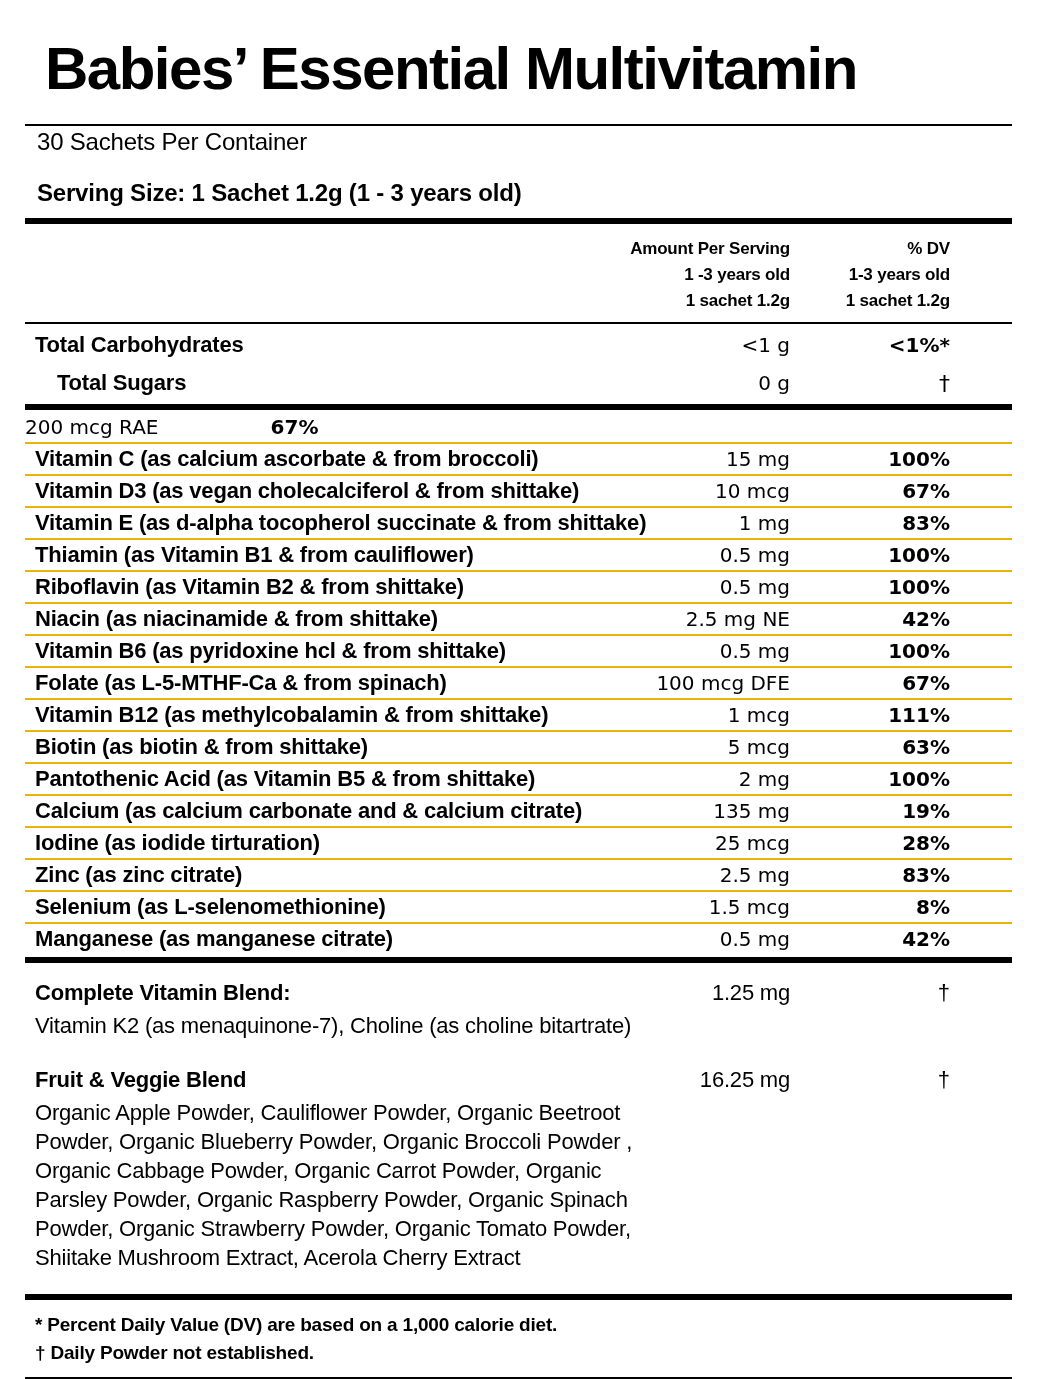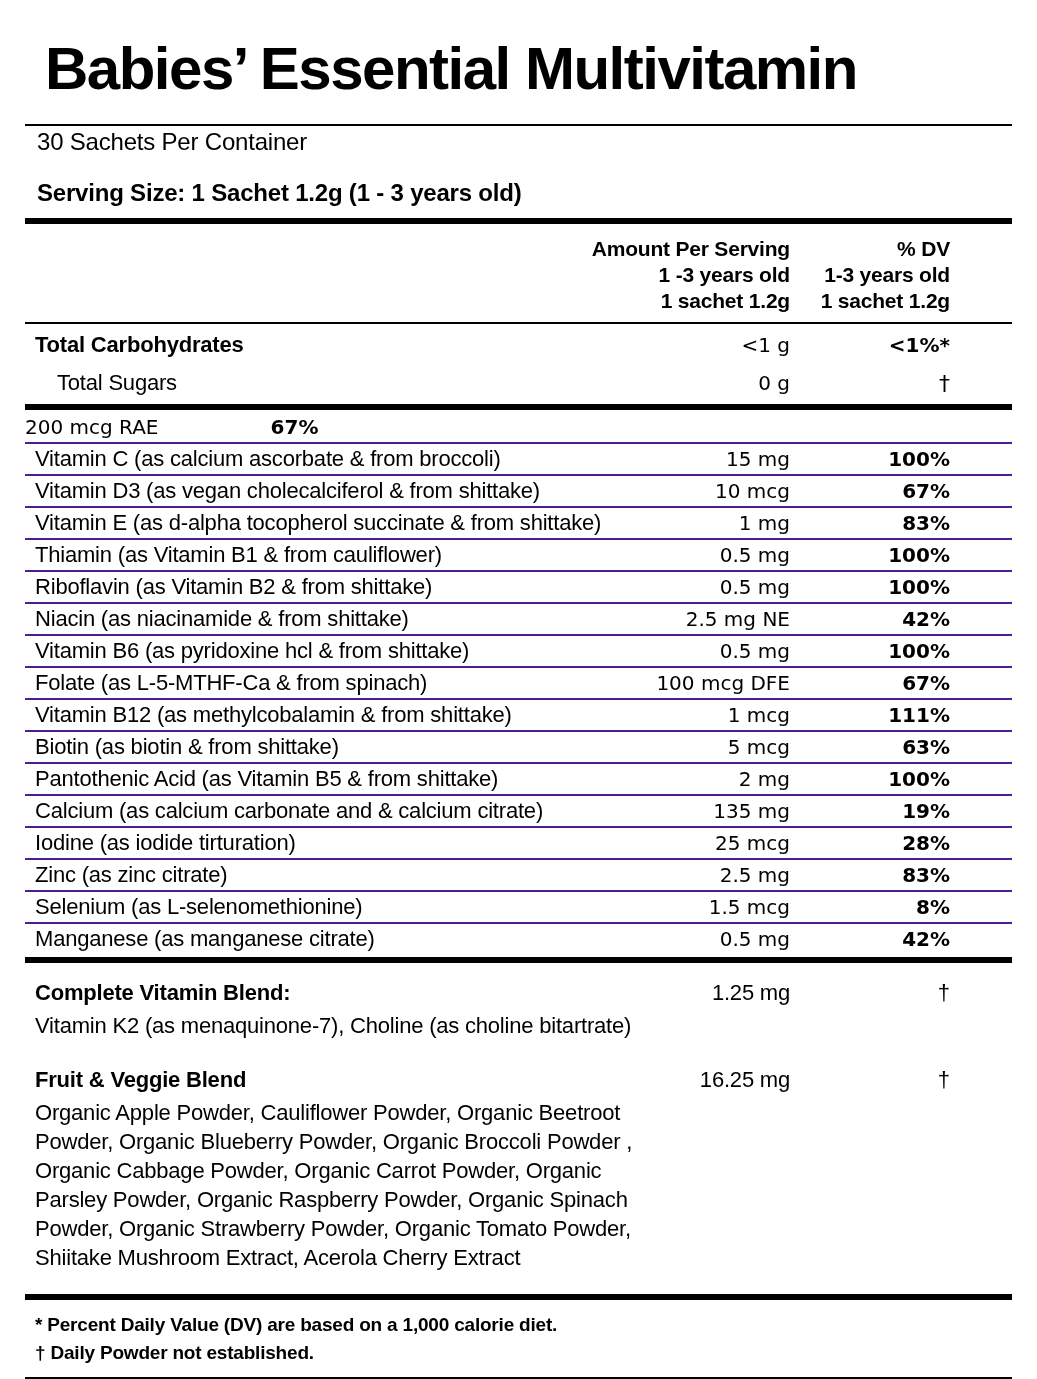--- a/index.html
+++ b/index.html
@@ -16,45 +16,45 @@
   h1.title{
     margin:12px;padding:24px 0 10px 8px;
     font-size:60px;font-weight:700;letter-spacing:-1.5px;
     white-space:nowrap;line-height:1.1;
   }
   .sub{font-size:24px;line-height:31px;padding-left:12px;letter-spacing:-0.2px;}
   .sub:first-of-type{padding-top:9px;}
   .sub.bold{font-weight:700;padding-bottom:10px;margin-top:20px;}
 
   .row{display:flex;align-items:center;}
-  .row .label{flex:1;padding-left:10px;font-size:22px;letter-spacing:-0.2px;white-space:nowrap;}
+  .row .label{flex:1;padding-left:10px;font-size:22px;letter-spacing:-0.2px;white-space:nowrap;font-weight:bold;}
   .row .amount{
     text-align:right;white-space:nowrap;
     font-family:"DejaVu Sans",sans-serif;font-size:20px;
   }
   .row .dv{
     box-sizing:border-box;width:222px;padding-right:62px;text-align:right;
     font-family:"DejaVu Sans",sans-serif;font-size:20px;font-weight:700;white-space:nowrap;
   }
   .row .dv.dagger{font-weight:400;font-size:22px;}
 
   
   .header-row{display:flex;padding:12px 0 8px 0;}
   .header-row .spacer{flex:1;}
-  .hcol{font-size:21px;font-weight:700;line-height:26px;text-align:right;letter-spacing:-0.2px;}
+  .hcol{font-size:17px;font-weight:700;line-height:26px;text-align:right;letter-spacing:-0.2px;}
   .hcol.dvcol{box-sizing:border-box;width:222px;padding-right:62px;}
 
   .carb-section{padding:2px 0;}
   .carb-row{height:38px;}
   .carb-row .label.indent{padding-left:32px;}
   .carb-row .label.bold{font-weight:700;}
 
   .nutrient-section{padding:2px 0 3px 0;}
   .nutrient-row{height:30px;}
-  .nutrient-row + .nutrient-row{border-top:2px solid #4c1d95;}
+  .nutrient-row + .nutrient-row{border-top:2px solid #eab308;}
 
   .blend-section{padding:14px 0 16px 0;}
   .blend{padding-bottom:6px;}
   .blend + .blend{padding-top:18px;}
   .blend-head .label{font-weight:700;}
   .blend-head{height:32px;}
   .blend-head .amount{font-family:"Liberation Sans",sans-serif;font-size:22px;letter-spacing:-0.2px;}
   .blend-head .dv{font-family:"Liberation Sans",sans-serif;font-weight:400;font-size:23px;}
   .blend .desc{
     font-size:22px;line-height:29px;letter-spacing:-0.2px;

